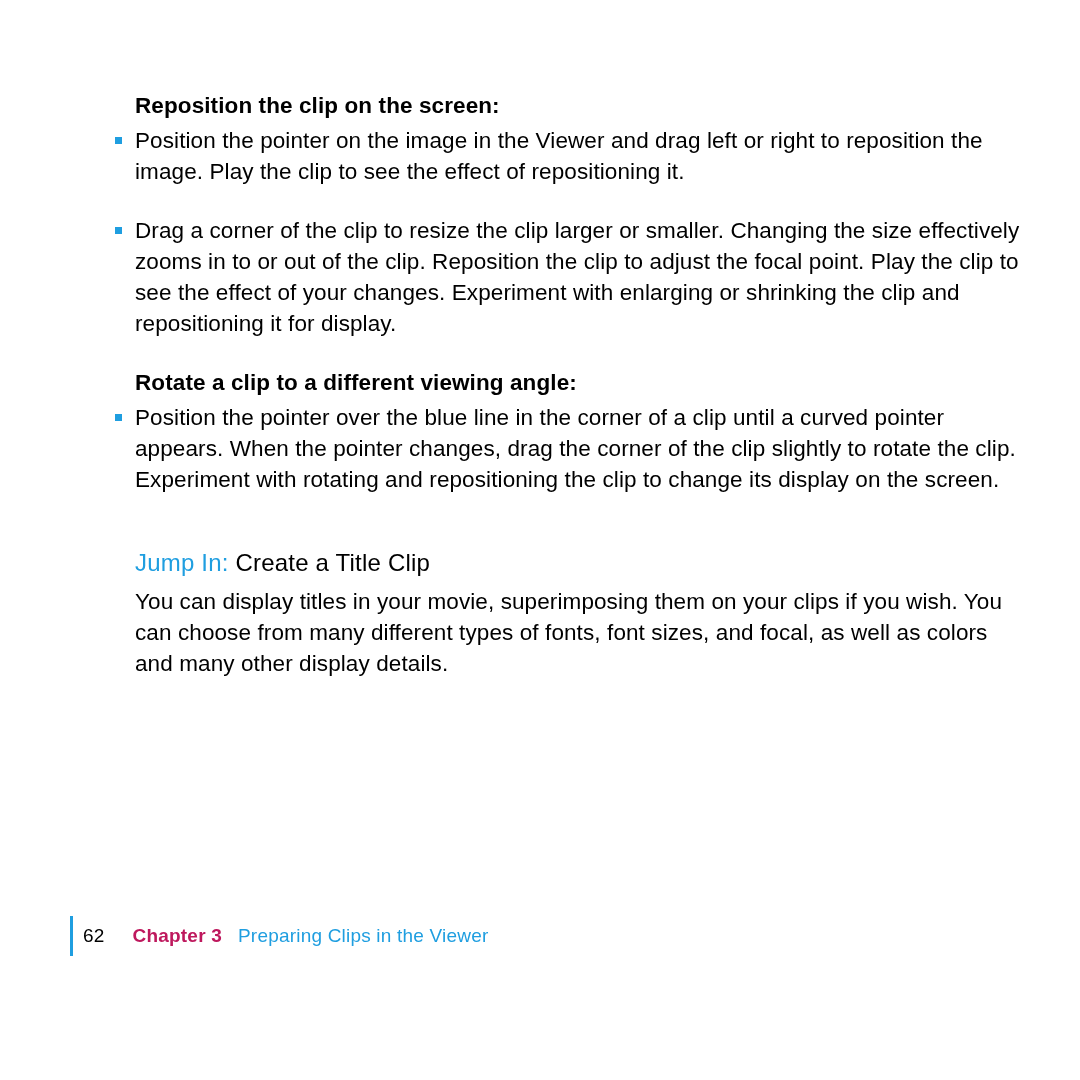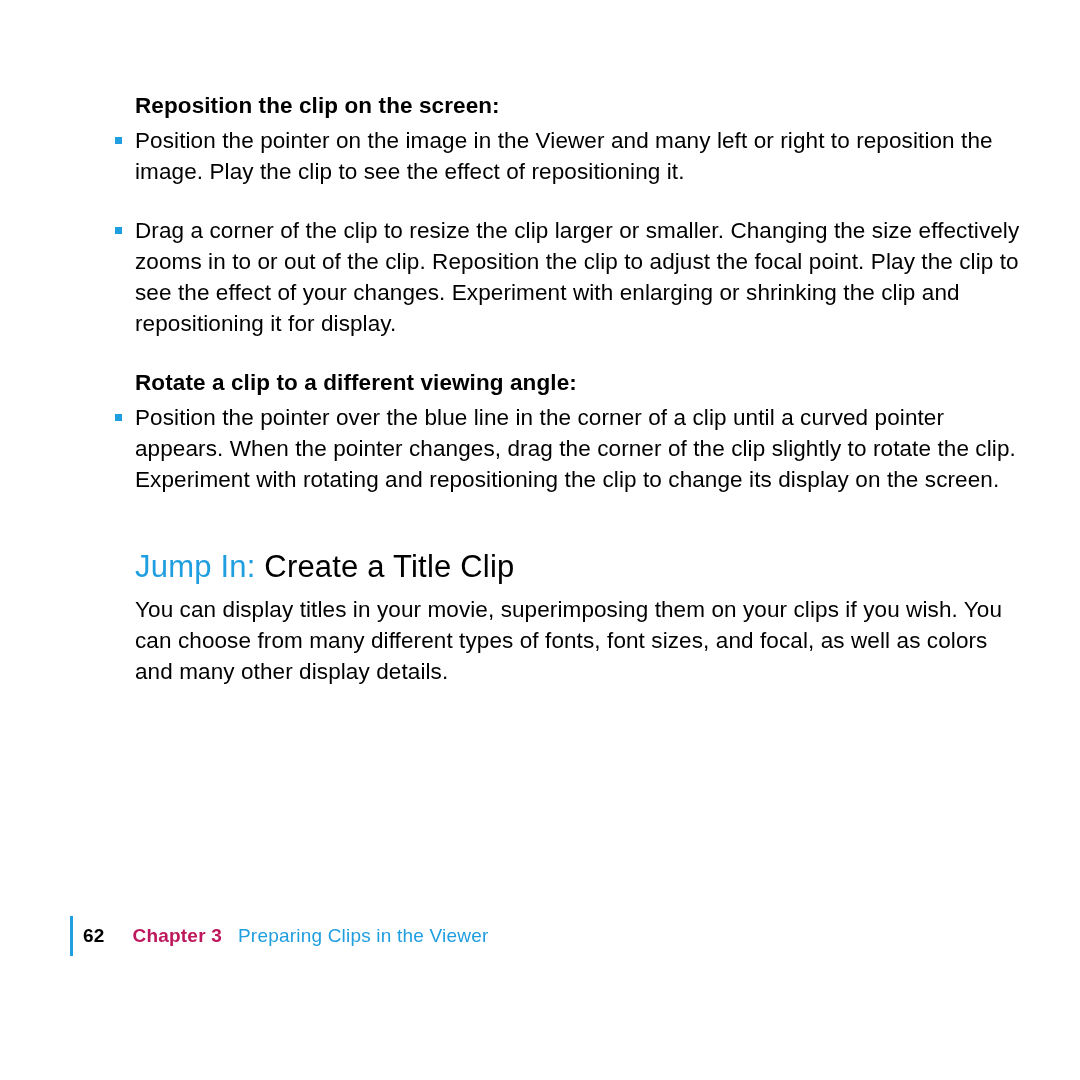--- a/index.html
+++ b/index.html
@@ -38,21 +38,21 @@
     content: "";
     position: absolute;
     left: 2px;
     top: 12px;
     width: 7px;
     height: 7px;
     background: #1f9ee0;
   }
   .title-line {
     margin: 52px 0 8px 22px;
-    font-size: 31px;
+    font-size: 24px;
     line-height: 1.25;
     letter-spacing: 0.2px;
   }
   .title-line .jump {
     color: #1f9ee0;
   }
   .title-line .title-rest {
     color: #000000;
   }
   .intro-paragraph {
@@ -65,42 +65,42 @@
     bottom: 48px;
     height: 40px;
     display: flex;
     align-items: center;
     border-left: 3px solid #1f9ee0;
     padding-left: 10px;
     font-size: 19px;
     letter-spacing: 0.2px;
   }
   .footer .page-num {
-    font-weight: 700;
+    font-weight: 400;
     color: #000;
     margin-right: 28px;
   }
   .footer .chapter {
     font-weight: 700;
     color: #be185d;
     margin-right: 16px;
   }
   .footer .chapter-title {
     color: #1f9ee0;
     text-align: center;
   }
 </style>
 </head>
 <body>
 
 <div class="page">
   <div class="content">
 
     <p class="section-heading">Reposition the clip on the screen:</p>
-    <p class="bullet-item">Position the pointer on the image in the Viewer and many left or right to reposition the image. Play the clip to see the effect of repositioning it.</p>
+    <p class="bullet-item">Position the pointer on the image in the Viewer and drag left or right to reposition the image. Play the clip to see the effect of repositioning it.</p>
 
     <p class="bullet-item">Drag a corner of the clip to resize the clip larger or smaller. Changing the size effectively zooms in to or out of the clip. Reposition the clip to adjust the focal point. Play the clip to see the effect of your changes. Experiment with enlarging or shrinking the clip and repositioning it for display.</p>
 
     <p class="section-heading">Rotate a clip to a different viewing angle:</p>
     <p class="bullet-item">Position the pointer over the blue line in the corner of a clip until a curved pointer appears. When the pointer changes, drag the corner of the clip slightly to rotate the clip. Experiment with rotating and repositioning the clip to change its display on the screen.</p>
 
     <div class="title-line">
       <span class="jump">Jump In:  </span><span class="title-rest">Create a Title Clip</span>
     </div>
 

